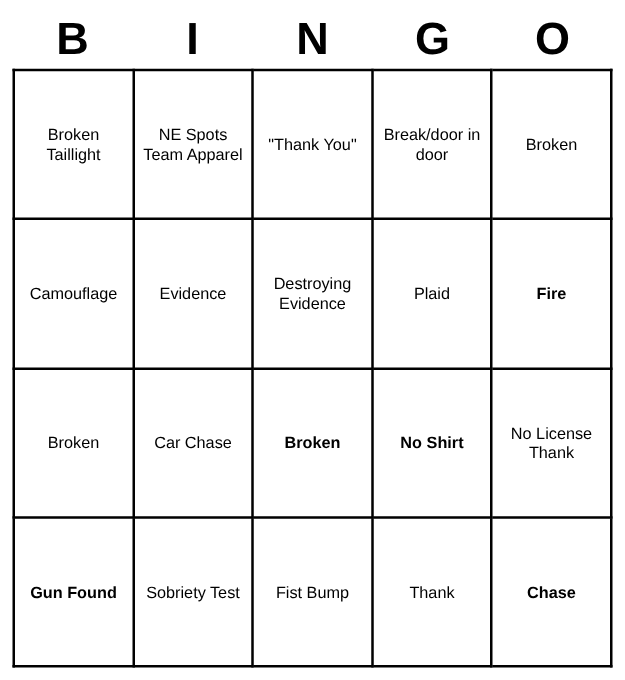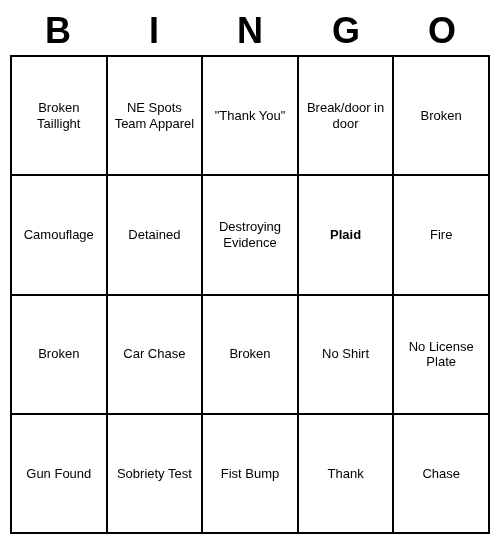--- a/index.html
+++ b/index.html
@@ -47,27 +47,27 @@
       vertical-align: middle;
       width: 20%;
       height: 90px;
       padding: 4px;
       font-size: 13px;
       line-height: 1.2;
     }
 
     .cell-large {
       font-size: 28px;
-      font-weight: bold;
+      font-weight: normal;
       border-radius: 10px;
     }
 
     .cell-medium {
       font-size: 20px;
-      font-weight: normal;
+      font-weight: bold;
       margin-left: 37px;
     }
 
     .cell-small {
       font-size: 12px;
       border-radius: 25px;
     }
 
     .cell-free {
       font-size: 22px;
@@ -93,31 +93,31 @@
   <tbody id="grid-body">
   <tr>
         <td>Broken Taillight</td>
         <td class="cell-small">NE Spots Team Apparel</td>
         <td>"Thank You"</td>
         <td class="cell-small">Break/door in door</td>
         <td>Broken</td>
       </tr>
       <tr>
         <td class="cell-small">Camouflage</td>
-        <td>Detained</td>
+        <td>Evidence</td>
         <td class="cell-small">Destroying Evidence</td>
         <td class="cell-large">Plaid</td>
         <td class="cell-medium">Fire</td>
       </tr>
       <tr>
         <td class="cell-small">Broken</td>
         <td>Car Chase</td>
         <td class="cell-medium">Broken</td>
         <td class="cell-medium">No Shirt</td>
-        <td class="cell-small">No License Plate</td>
+        <td class="cell-small">No License Thank</td>
       </tr>
       <tr>
         <td class="cell-medium">Gun Found</td>
         <td class="cell-small">Sobriety Test</td>
         <td>Fist Bump</td>
         <td>Thank</td>
         <td class="cell-medium">Chase</td>
       </tr>
     </tbody>
 </table>

